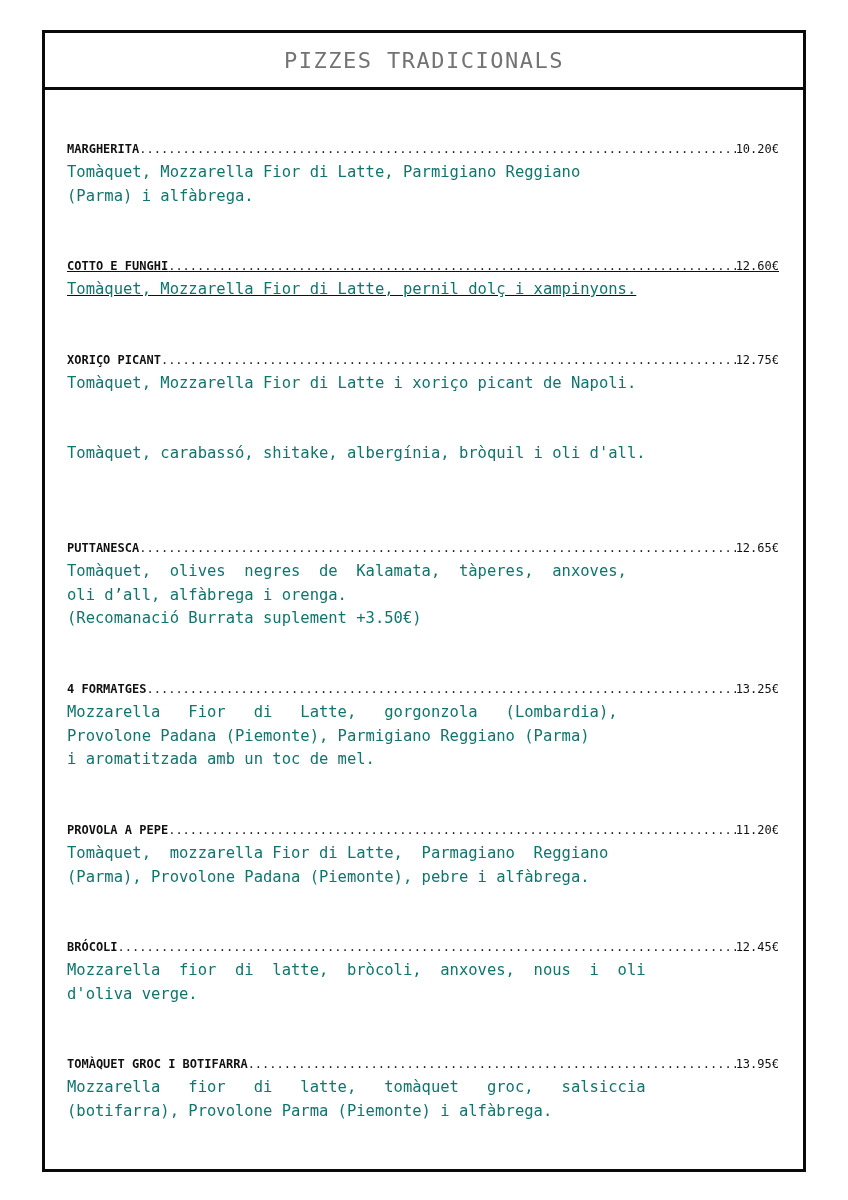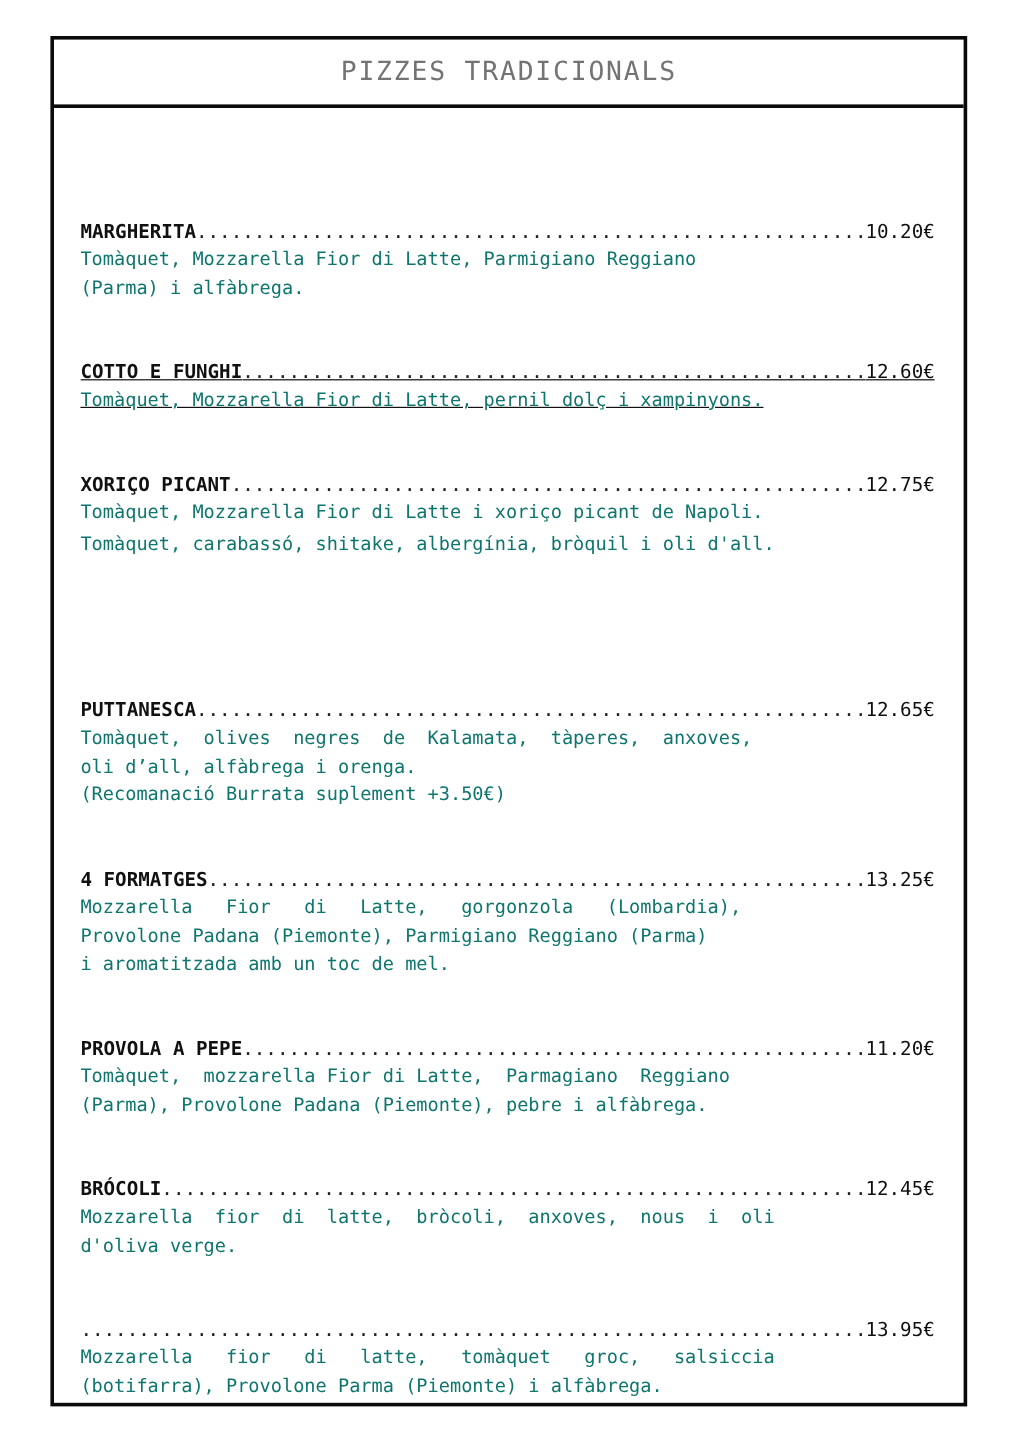--- a/index.html
+++ b/index.html
@@ -44,26 +44,25 @@
       width: 720px;
     }
     .item {
       position: absolute;
       left: 0;
       width: 720px;
     }
     .item-head {
       display: flex;
       align-items: baseline;
-      font-size: 16px;
+      font-size: 12px;
       line-height: 24px;
       white-space: nowrap;
       overflow: hidden;
       width: 712px;
-      margin-top: 44px;
     }
     .item-name {
       font-weight: bold;
       flex: 0 0 auto;
     }
     .leader {
       flex: 1 1 auto;
       overflow: hidden;
       white-space: nowrap;
       letter-spacing: 0;
@@ -161,20 +160,21 @@
         <span class="item-name">BRÓCOLI</span>
         <span class="leader"></span>
         <span class="item-price">12.45€</span>
       </div>
       <div class="item-desc">Mozzarella  fior  di  latte,  bròcoli,  anxoves,  nous  i  oli
 d'oliva verge.</div>
     </div>
 
     <div class="item" style="top:1019px;">
       <div class="item-head">
+        <span class="item-name">TOMÀQUET GROC I BOTIFARRA</span>
         <span class="leader"></span>
         <span class="item-price">13.95€</span>
       </div>
       <div class="item-desc">Mozzarella   fior   di   latte,   tomàquet   groc,   salsiccia
 (botifarra), Provolone Parma (Piemonte) i alfàbrega.</div>
     </div>
 
   </div>
 </div>
 

